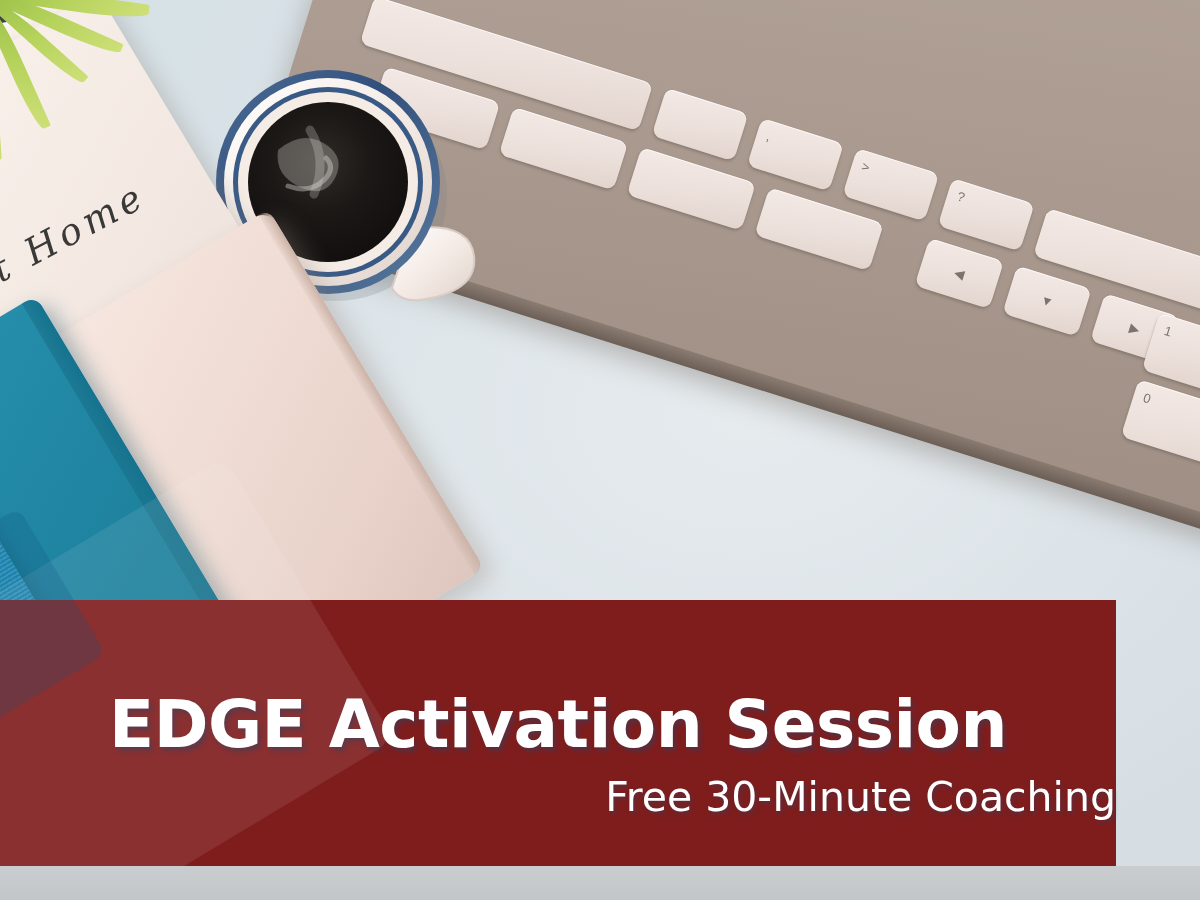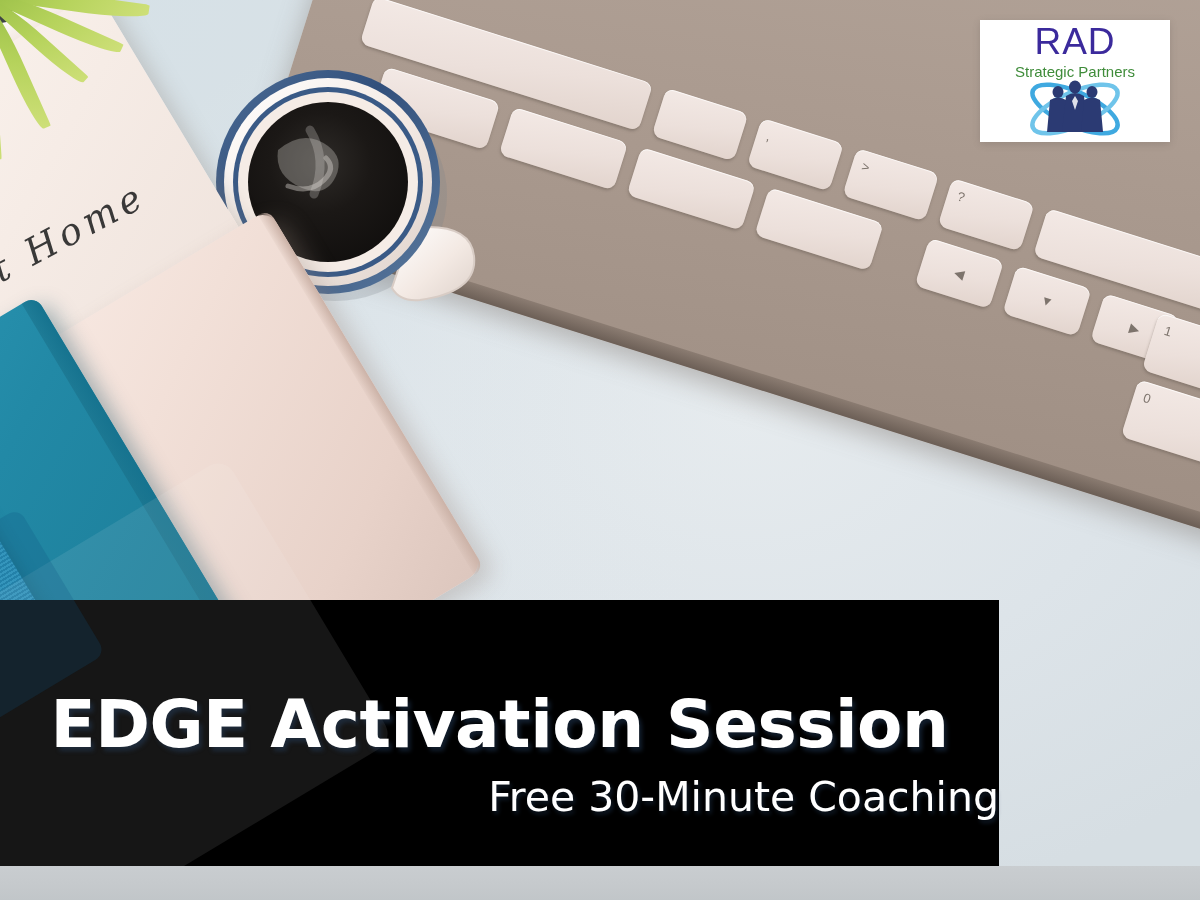--- a/index.html
+++ b/index.html
@@ -172,23 +172,23 @@
     background: repeating-linear-gradient(180deg, #3fa8cd 0 2px, #2a8fb5 2px 4px);
     border-radius: 3px 7px 7px 3px;
     box-shadow: 4px 8px 14px rgba(26,80,100,0.28);
   }
 
   
   .banner {
     position: absolute;
     left: 0;
     top: 600px;
-    width: 999px;
+    width: 1116px;
     height: 266px;
-    background: #000000;
+    background: #7f1d1d;
   }
   .banner-overlay-notebook {
     position: absolute;
     left: -90px; top: -56px;
     width: 430px; height: 330px;
     background: rgba(255,255,255,0.085);
     transform: rotate(-31deg);
     border-radius: 6px 18px 18px 6px;
   }
   .banner-overlay-teal {
@@ -374,35 +374,14 @@
 
   <div class="banner">
     <div class="banner-overlay-notebook"></div>
     <div class="banner-overlay-teal"></div>
     <div class="banner-title">EDGE Activation Session</div>
     <div class="banner-subtitle">Free 30-Minute Coaching</div>
   </div>
 
   <div class="bottom-strip"></div>
 
-  <div class="logo-card">
-    <div class="logo-rad">RAD</div>
-    <div class="logo-tag">Strategic Partners</div>
-    <svg class="logo-mark" viewBox="0 0 190 62">
-      <g transform="translate(95,31)">
-        <ellipse cx="0" cy="0" rx="46" ry="17" fill="none" stroke="#3fa9e0" stroke-width="4.5" transform="rotate(24)"></ellipse>
-        <ellipse cx="0" cy="0" rx="46" ry="17" fill="none" stroke="#6fc4ea" stroke-width="4.5" transform="rotate(-24)"></ellipse>
-      </g>
-      <g fill="#2b3a73">
-        <ellipse cx="78" cy="14" rx="5.5" ry="6"></ellipse>
-        <path d="M70 22 q8 -5 16 0 l3 32 h-22 z"></path>
-        <ellipse cx="95" cy="9" rx="6" ry="6.5"></ellipse>
-        <path d="M86 18 q9 -6 18 0 l4 36 h-26 z"></path>
-        <ellipse cx="112" cy="14" rx="5.5" ry="6"></ellipse>
-        <path d="M104 22 q8 -5 16 0 l3 32 h-22 z"></path>
-      </g>
-      <g fill="#ffffff" opacity="0.85">
-        <path d="M95 18 l3 5 -3 9 -3 -9 z"></path>
-      </g>
-    </svg>
-  </div>
 
 </div>
 
 </body></html>

